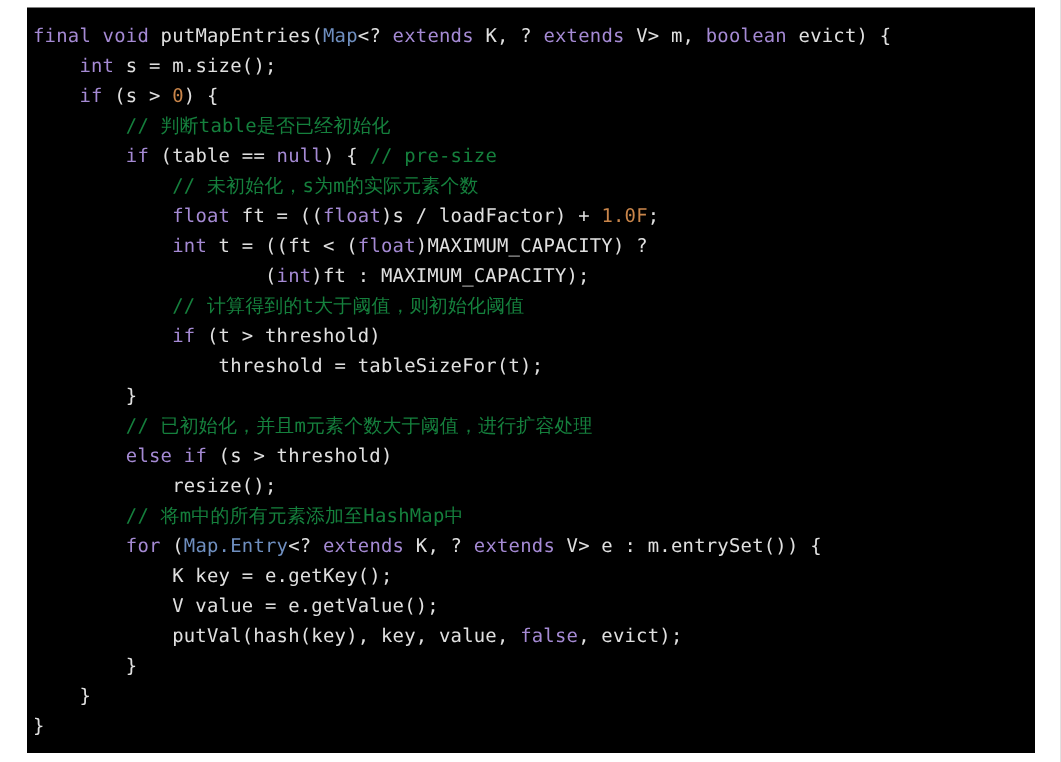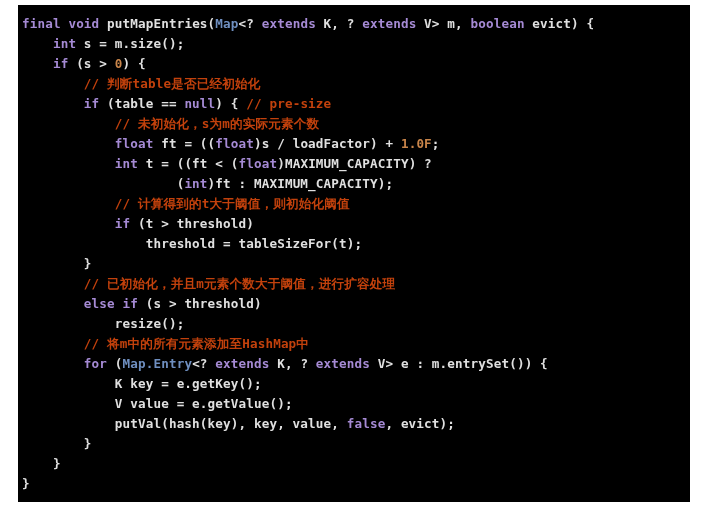--- a/index.html
+++ b/index.html
@@ -39,27 +39,26 @@
     font-size: 12.6px;
     line-height: 20px;
     letter-spacing: 0.15px;
     white-space: pre;
     color: #d8d8d8;
   }
   .line {
     height: 20px;
     white-space: pre;
     padding-left: 4px;
-    font-weight: bold;
   }
   
   .kw   { color: #a58ad4; }
   .typ  { color: #6f8fc0; }
   .num  { color: #c9854a; }
-  .cmt  { color: #c2410c; }
+  .cmt  { color: #15803d; }
   .pln  { color: #e0e0e0; }
 </style>
 </head>
 <body>
 
 <div class="page">
   <div class="code-block">
     <div class="code-lines" id="code-lines"><div class="line"><span class="kw">final</span><span class="pln"> </span><span class="kw">void</span><span class="pln"> putMapEntries(</span><span class="typ">Map</span><span class="pln">&lt;? </span><span class="kw">extends</span><span class="pln"> K, ? </span><span class="kw">extends</span><span class="pln"> V&gt; m, </span><span class="kw">boolean</span><span class="pln"> evict) {</span></div><div class="line"><span class="pln">    </span><span class="kw">int</span><span class="pln"> s = m.size();</span></div><div class="line"><span class="pln">    </span><span class="kw">if</span><span class="pln"> (s &gt; </span><span class="num">0</span><span class="pln">) {</span></div><div class="line"><span class="pln">        </span><span class="cmt">// 判断table是否已经初始化</span></div><div class="line"><span class="pln">        </span><span class="kw">if</span><span class="pln"> (table == </span><span class="kw">null</span><span class="pln">) { </span><span class="cmt">// pre-size</span></div><div class="line"><span class="pln">            </span><span class="cmt">// 未初始化，s为m的实际元素个数</span></div><div class="line"><span class="pln">            </span><span class="kw">float</span><span class="pln"> ft = ((</span><span class="kw">float</span><span class="pln">)s / loadFactor) + </span><span class="num">1.0F</span><span class="pln">;</span></div><div class="line"><span class="pln">            </span><span class="kw">int</span><span class="pln"> t = ((ft &lt; (</span><span class="kw">float</span><span class="pln">)MAXIMUM_CAPACITY) ?</span></div><div class="line"><span class="pln">                    (</span><span class="kw">int</span><span class="pln">)ft : MAXIMUM_CAPACITY);</span></div><div class="line"><span class="pln">            </span><span class="cmt">// 计算得到的t大于阈值，则初始化阈值</span></div><div class="line"><span class="pln">            </span><span class="kw">if</span><span class="pln"> (t &gt; threshold)</span></div><div class="line"><span class="pln">                threshold = tableSizeFor(t);</span></div><div class="line"><span class="pln">        }</span></div><div class="line"><span class="pln">        </span><span class="cmt">// 已初始化，并且m元素个数大于阈值，进行扩容处理</span></div><div class="line"><span class="pln">        </span><span class="kw">else</span><span class="pln"> </span><span class="kw">if</span><span class="pln"> (s &gt; threshold)</span></div><div class="line"><span class="pln">            resize();</span></div><div class="line"><span class="pln">        </span><span class="cmt">// 将m中的所有元素添加至HashMap中</span></div><div class="line"><span class="pln">        </span><span class="kw">for</span><span class="pln"> (</span><span class="typ">Map.Entry</span><span class="pln">&lt;? </span><span class="kw">extends</span><span class="pln"> K, ? </span><span class="kw">extends</span><span class="pln"> V&gt; e : m.entrySet()) {</span></div><div class="line"><span class="pln">            K key = e.getKey();</span></div><div class="line"><span class="pln">            V value = e.getValue();</span></div><div class="line"><span class="pln">            putVal(hash(key), key, value, </span><span class="kw">false</span><span class="pln">, evict);</span></div><div class="line"><span class="pln">        }</span></div><div class="line"><span class="pln">    }</span></div><div class="line"><span class="pln">}</span></div></div>
   </div>
 </div>

